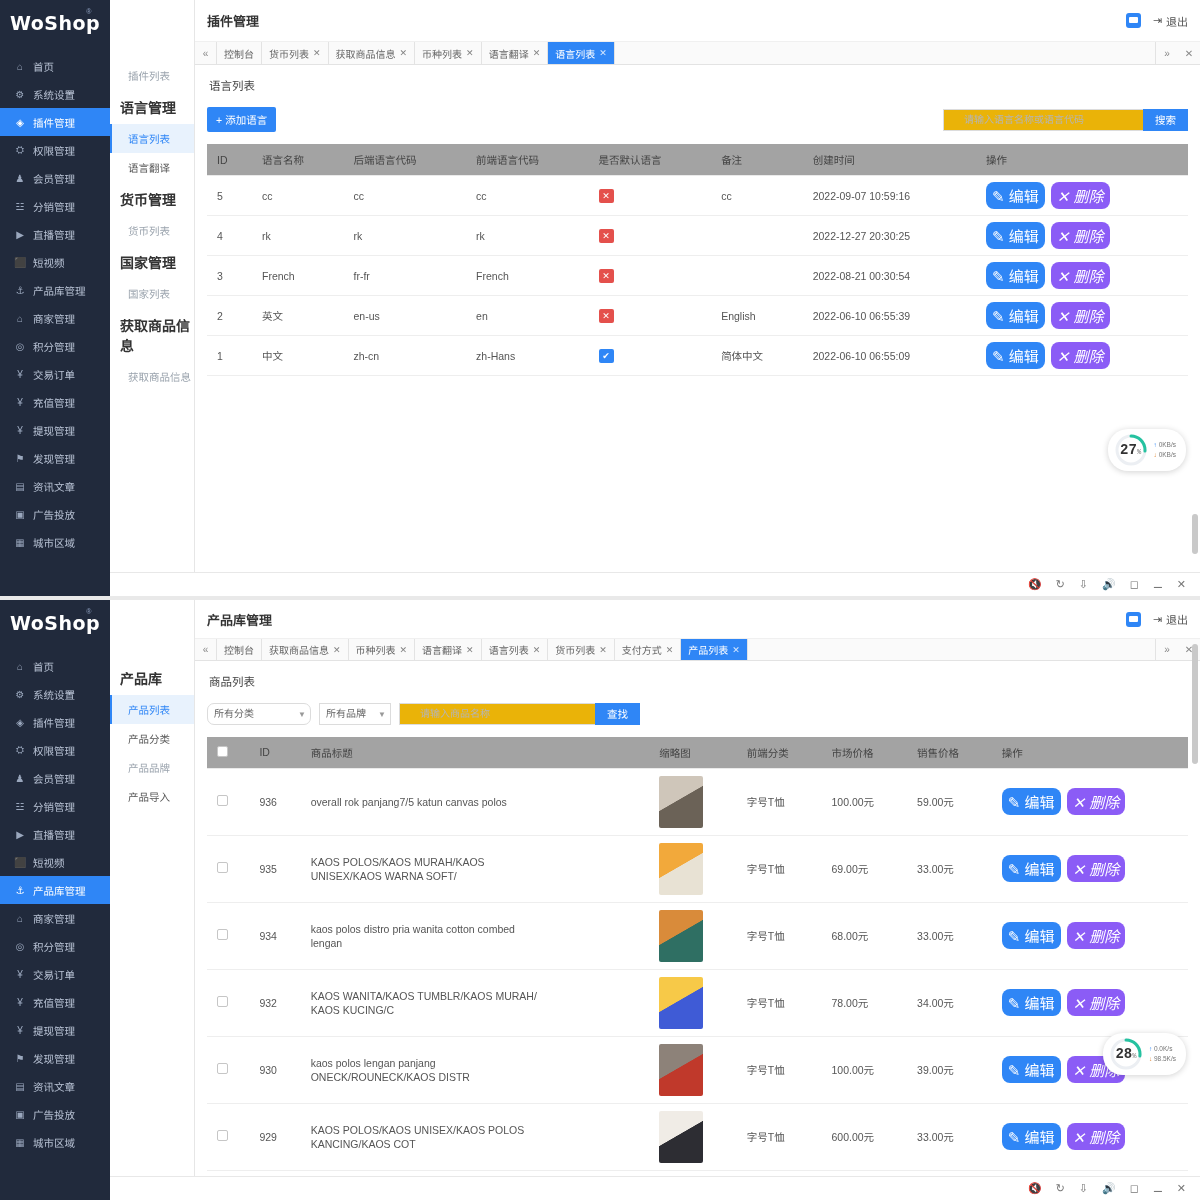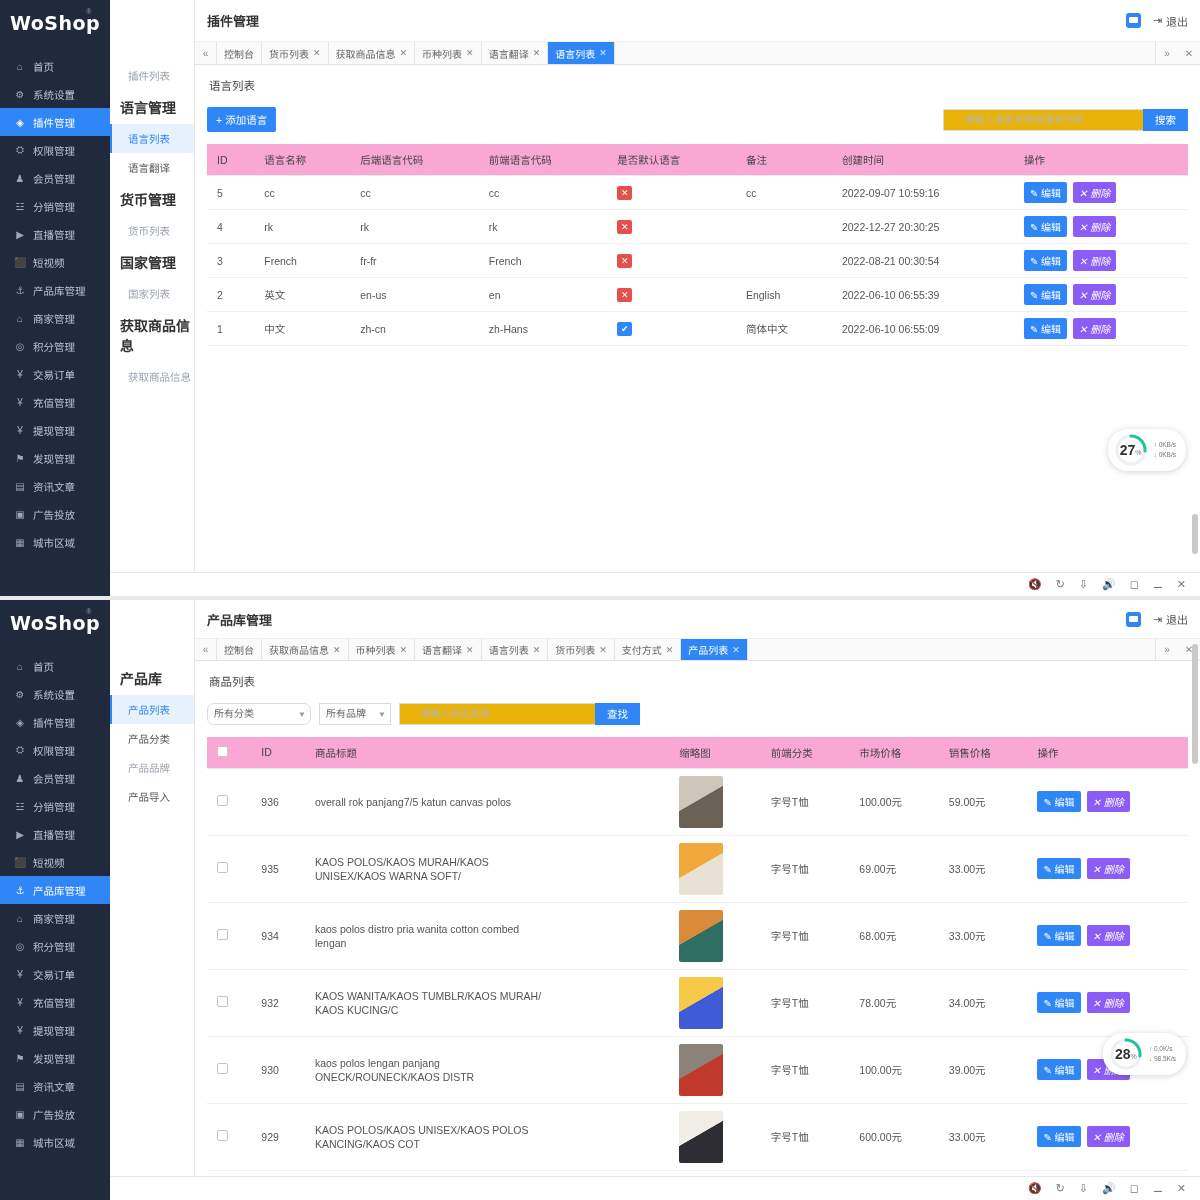--- a/index.html
+++ b/index.html
@@ -108,21 +108,21 @@
   .card { background: #fff; min-height: 100%; padding: 10px 12px 0 12px; }
   .card-title { font-size: 11.5px; color: #444; padding: 2px 0 14px 2px; }
 
   .toolrow { display: flex; align-items: center; justify-content: space-between; margin-bottom: 12px; }
   .btn {
     display: inline-flex; align-items: center; gap: 3px;
     font-size: 10.5px; color: #fff; background: #2f86f6;
     border: none; border-radius: 2px; padding: 5px 9px; cursor: pointer;
     white-space: nowrap;
   }
-  .btn.sm { font-size: 10px; padding: 3px 6px; border-radius: 2px;}
+  .btn.sm { font-size: 15px; padding: 3px 6px; border-radius: 8px;}
   .btn.red { background: #8b5cf6; font-style: italic; }
   .btn-group { display: flex; gap: 9px; }
 
   .searchbox { display: flex; align-items: stretch; }
   .searchbox input {
     width: 200px; height: 22px; border: 1px solid #dcdcdc; border-right: none;
     font-size: 10px; padding: 0 20px; color: #555; outline: none;
     font-family: "Liberation Sans", sans-serif; background:#eab308;
   }
   .searchbox input::placeholder { color: #b5b5b5; }
@@ -138,21 +138,21 @@
     font-size: 8px; color: #999; pointer-events: none;
   }
   .filters { display: flex; align-items: center; gap: 8px; }
   .sel-w1 select { width: 104px; border-radius: 7px; }
   .sel-w2 select { width: 72px; }
   .filters .searchbox input { width: 196px; }
 
   
   table { width: 100%; border-collapse: collapse; font-size: 10.5px; }
   thead th {
-    background: #f9a8d4; color: #444; font-weight: normal; text-align: left;
+    background: #a3a3a3; color: #444; font-weight: normal; text-align: left;
     padding: 8px 10px; border-bottom: 1px solid #eaeaea; white-space: nowrap;
   }
   tbody td {
     padding: 7px 10px; border-bottom: 1px solid #eeeeee; color: #555; vertical-align: middle;
   }
   .tbl-lang tbody td { padding: 6px 10px; }
   .badge-x, .badge-v {
     display: inline-flex; align-items: center; justify-content: center;
     width: 15px; height: 14px; border-radius: 2px; color: #fff; font-size: 9px;
   }
@@ -169,21 +169,21 @@
     display: block; overflow: hidden; position: relative;
   }
   .prod-title { line-height: 1.35; max-width: 235px; }
 
   
   .netwidget {
     position: absolute; display: flex; align-items: center; gap: 6px;
     background: #fff; border-radius: 20px; padding: 4px 10px 4px 6px;
     box-shadow: 0 1px 6px rgba(0,0,0,.18);
   }
-  .ring { position: relative; width: 34px; height: 34px; }
+  .ring { position: relative; width: 34px; height: 34px; font-family: Liberation Mono, monospace; }
   .ring svg { display: block; }
   .ring .pct {
     position: absolute; inset: 0; display: flex; align-items: baseline; justify-content: center;
     font-size: 14px; color: #333; font-weight: bold; padding-top: 9px;
   }
   .ring .pct small { font-size: 7px; font-weight: normal; color: #777; }
   .netlines { font-size: 6.5px; color: #777; line-height: 1.5; }
   .netlines span.up { color: #2f86f6; }
   .netlines span.dn { color: #e08b3a; }
 

